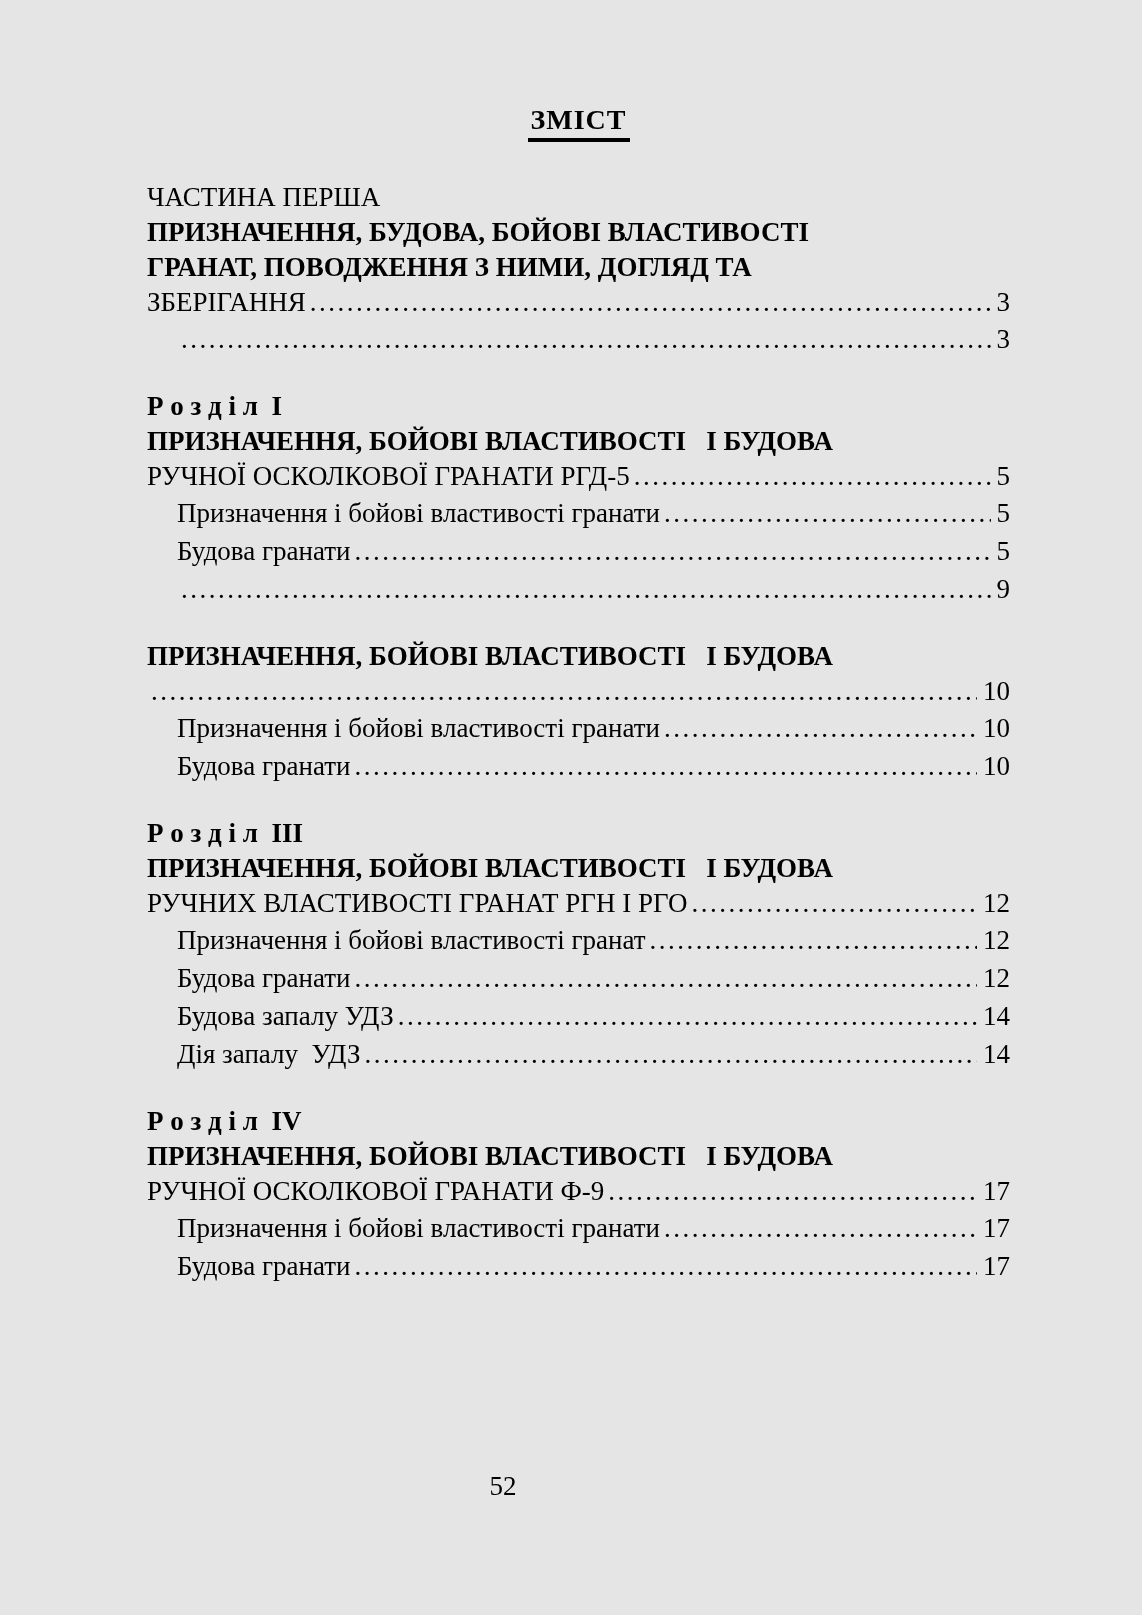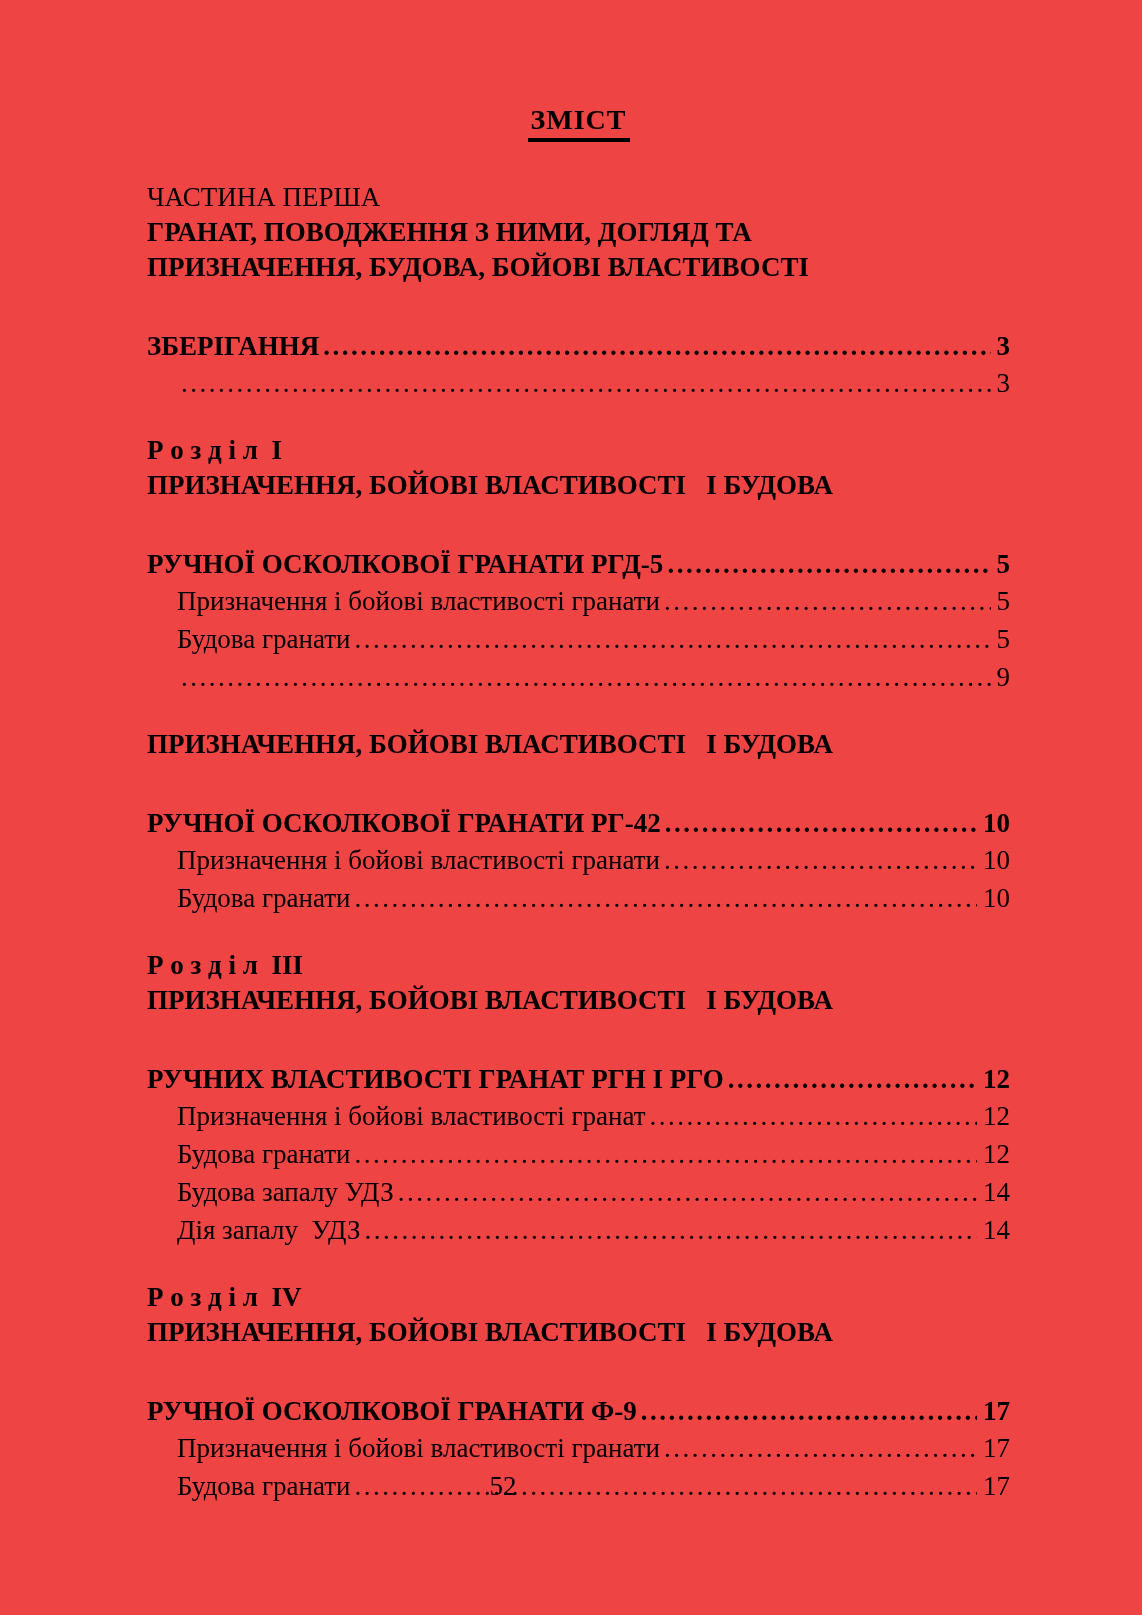--- a/index.html
+++ b/index.html
@@ -1,20 +1,20 @@
 <!DOCTYPE html>
 <html><head>
 <meta charset="utf-8">
 <style>
   html, body { margin: 0; padding: 0; background: #888; }
   .page {
     position: relative;
     width: 1142px;
     height: 1615px;
-    background: #ef4444;
+    background: #e5e5e5;
     color: #000;
     font-family: "Liberation Serif", "DejaVu Serif", serif;
     font-size: 27px;
     overflow: hidden;
   }
   .content {
     position: absolute;
     left: 147px;
     top: 0;
     width: 863px;
@@ -45,23 +45,22 @@
     white-space: pre-wrap;
   }
   .head-line {
     font-weight: bold;
     line-height: 35px;
     white-space: pre-wrap;
   }
   .head-last {
     display: flex;
     align-items: flex-end;
-    font-weight: bold;
-    line-height: 35px;
-    margin-top: 44px;
+    font-weight: normal;
+    line-height: 35px;
   }
   .toc-entry {
     display: flex;
     align-items: baseline;
     line-height: 38px;
     padding-left: 30px;
   }
   .label { white-space: pre-wrap; flex: 0 0 auto; }
   .dots {
     flex: 1 1 auto;
@@ -91,22 +90,22 @@
 
 <div class="page">
   <div class="content">
 
     <div class="doc-title-wrap">
       <span class="doc-title">ЗМІСТ</span>
     </div>
 
     <div class="chapter" style="margin-top:0;">
       <div class="part-heading">ЧАСТИНА ПЕРША</div>
+      <div class="head-line">ПРИЗНАЧЕННЯ, БУДОВА, БОЙОВІ ВЛАСТИВОСТІ</div>
       <div class="head-line">ГРАНАТ, ПОВОДЖЕННЯ З НИМИ, ДОГЛЯД ТА</div>
-      <div class="head-line">ПРИЗНАЧЕННЯ, БУДОВА, БОЙОВІ ВЛАСТИВОСТІ</div>
       <div class="head-last">
         <span class="label">ЗБЕРІГАННЯ</span>
         <span class="dots">........................................................................................................................................................................................................</span>
         <span class="pgnum">3</span>
       </div>
       <div class="toc-entry">
         <span class="dots">........................................................................................................................................................................................................</span>
         <span class="pgnum">3</span>
       </div>
     </div>
@@ -131,21 +130,20 @@
       </div>
       <div class="toc-entry">
         <span class="dots">........................................................................................................................................................................................................</span>
         <span class="pgnum">9</span>
       </div>
     </div>
 
     <div class="chapter">
       <div class="head-line">ПРИЗНАЧЕННЯ, БОЙОВІ ВЛАСТИВОСТІ   І БУДОВА</div>
       <div class="head-last">
-        <span class="label">РУЧНОЇ ОСКОЛКОВОЇ ГРАНАТИ РГ-42</span>
         <span class="dots">........................................................................................................................................................................................................</span>
         <span class="pgnum">10</span>
       </div>
       <div class="toc-entry">
         <span class="label">Призначення і бойові властивості гранати</span>
         <span class="dots">........................................................................................................................................................................................................</span>
         <span class="pgnum">10</span>
       </div>
       <div class="toc-entry">
         <span class="label">Будова гранати</span>

